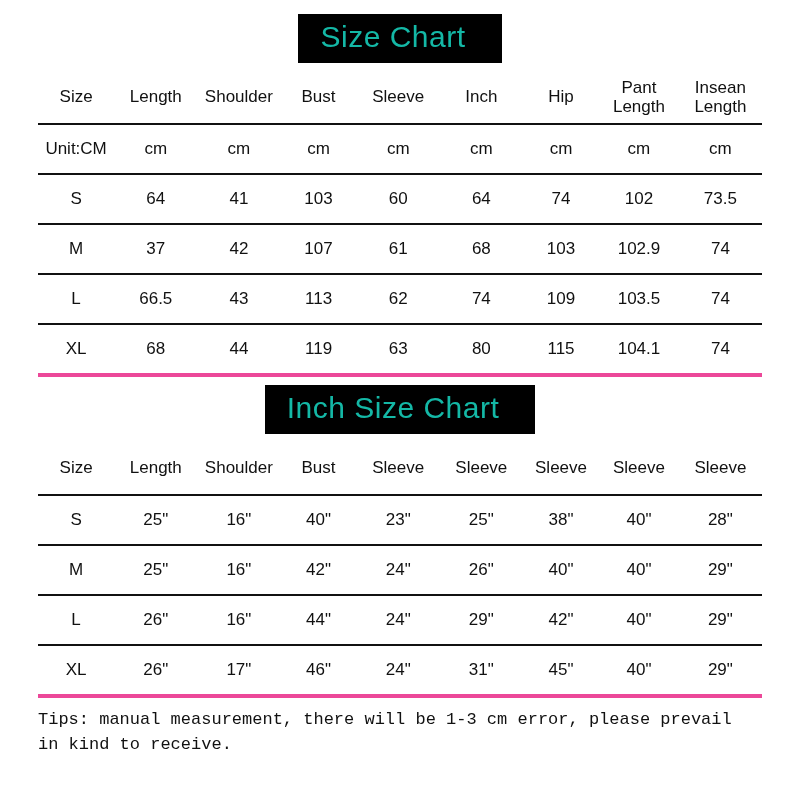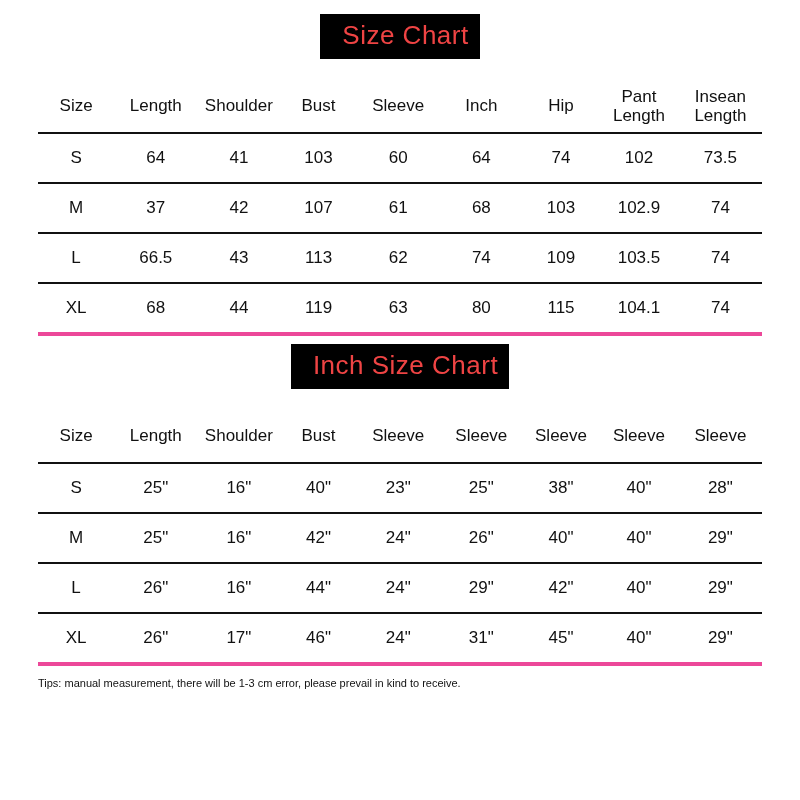--- a/index.html
+++ b/index.html
@@ -22,35 +22,35 @@
     padding: 0 38px;
   }
   .chart-title-wrap {
     display: flex;
     justify-content: center;
     align-items: center;
   }
   .chart-title {
     display: inline-block;
     background: #000000;
-    color: #ef4444;
-    font-size: 26px;
+    color: #14b8a6;
+    font-size: 30px;
     line-height: 1;
-    padding: 8px 11px 11px 22px;
+    padding: 8px 36px 11px 22px;
     letter-spacing: 0.5px;
     font-weight: 400;
   }
   .title-cm { margin-top: 14px; }
   .title-inch { margin-top: 8px; }
 
   table.size-table {
     width: 100%;
     border-collapse: collapse;
     table-layout: fixed;
-    margin-top: 21px;
+    margin-top: 8px;
   }
   table.size-table td, table.size-table th {
     border: none;
     border-bottom: 2px solid #111111;
     text-align: center;
     vertical-align: middle;
     font-size: 17px;
     font-weight: 400;
     padding: 0;
     height: 48px;
@@ -72,22 +72,23 @@
   col.c2 { width: 12%; }
   col.c3 { width: 11%; }
   col.c4 { width: 12%; }
   col.c5 { width: 12%; }
   col.c6 { width: 11%; }
   col.c7 { width: 11.5%; }
   col.c8 { width: 12%; }
 
   .tips {
     margin-top: 10px;
-    font-size: 11px;
+    font-size: 17px;
     line-height: 1.45;
+    font-family: Liberation Mono, monospace;
   }
   .tips p {
     margin: 0 0 2px 0;
   }
 </style>
 </head>
 <body>
 
 <div class="page">
 
@@ -115,20 +116,31 @@
         <th>Bust</th>
         <th>Sleeve</th>
         <th>Inch</th>
         <th>Hip</th>
         <th>Pant Length</th>
         <th>Insean Length</th>
       </tr>
     </thead>
     <tbody>
       <tr>
+        <td>Unit:CM</td>
+        <td>cm</td>
+        <td>cm</td>
+        <td>cm</td>
+        <td>cm</td>
+        <td>cm</td>
+        <td>cm</td>
+        <td>cm</td>
+        <td>cm</td>
+      </tr>
+      <tr>
         <td>S</td>
         <td>64</td>
         <td>41</td>
         <td>103</td>
         <td>60</td>
         <td>64</td>
         <td>74</td>
         <td>102</td>
         <td>73.5</td>
       </tr>

